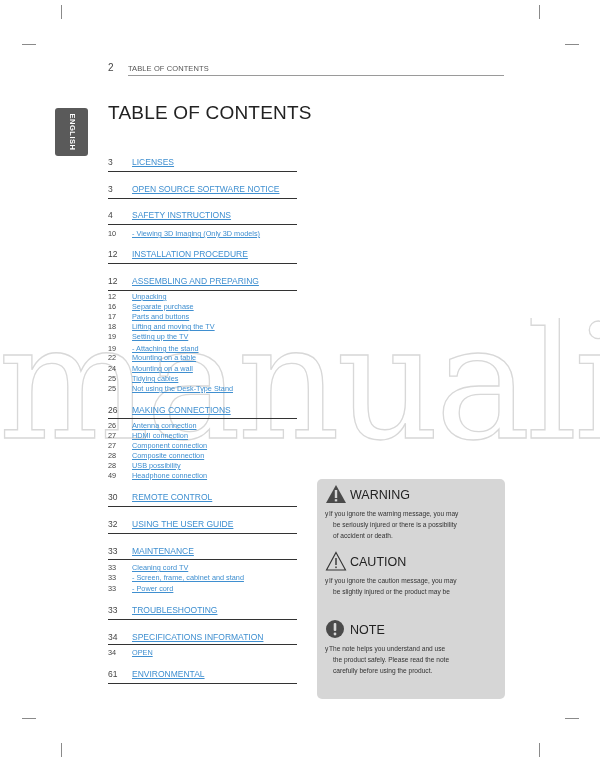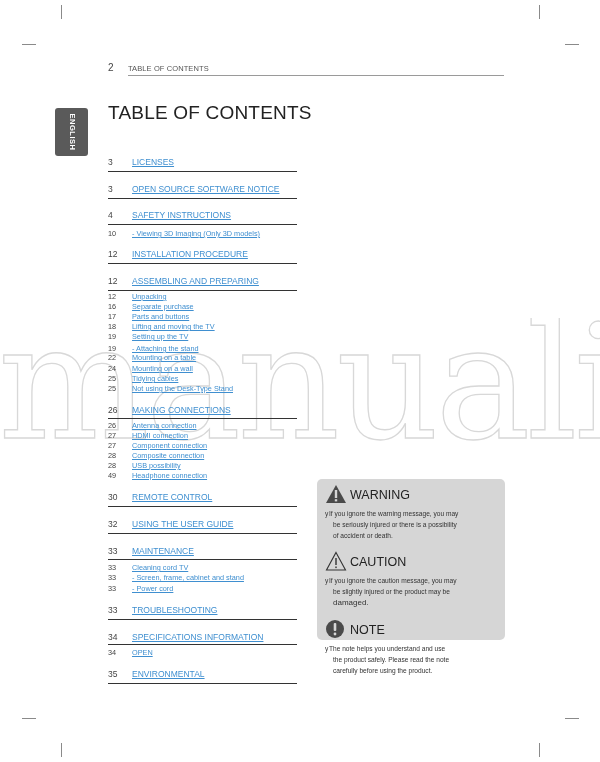--- a/index.html
+++ b/index.html
@@ -24,21 +24,21 @@
   .page-title { position:absolute; left:108px; top:102px; font-size:19px; color:#222; font-weight:normal; letter-spacing:0.2px; }
 
   .toc { position:absolute; left:108px; top:0; width:190px; z-index:1; }
   .row { position:absolute; left:0; width:190px; }
   .row .num { position:absolute; left:0; color:#444; }
   .row .label { position:absolute; left:24px; color:#3f8fd0; text-decoration:underline; white-space:nowrap; }
   .row.major .num, .row.major .label { font-size:8.5px; }
   .row.minor .num, .row.minor .label { font-size:7.3px; }
   .row.major .rule { position:absolute; left:0; width:189px; height:1px; background:#333; }
 
-  .notice-box { position:absolute; left:317px; top:479px; width:188px; height:161px; background:#d6d6d6;
+  .notice-box { position:absolute; left:317px; top:479px; width:188px; height:220px; background:#d6d6d6;
                 border-radius:5px; z-index:1; }
   .nb-section { position:absolute; left:8px; width:178px; }
   .nb-head { position:absolute; left:0; top:0; height:22px; }
   .nb-icon { position:absolute; left:0; top:0; width:22px; height:20px; }
   .nb-title { position:absolute; left:25px; top:4px; font-size:12.5px; color:#222; white-space:nowrap; }
   .nb-body { position:absolute; left:0; top:24px; width:176px; font-size:6.6px; color:#333; line-height:11px; }
   .nb-body .bullet { position:absolute; left:0; top:0; }
   .nb-body .line { display:block; padding-left:8px; white-space:nowrap; }
   .nb-body .line.first { padding-left:4px; }
 </style>
@@ -205,21 +205,21 @@
   <div class="row major" style="top:632px;">
       <span class="num">34</span>
       <span class="label">SPECIFICATIONS INFORMATION</span>
       <div class="rule" style="top:12px;"></div>
     </div>
   <div class="row minor" style="top:648px;">
       <span class="num">34</span>
       <span class="label">OPEN</span>
     </div>
   <div class="row major" style="top:669px;">
-      <span class="num">35</span>
+      <span class="num">61</span>
       <span class="label">ENVIRONMENTAL</span>
       <div class="rule" style="top:14px;"></div>
     </div>
 </div>
 
 <div class="notice-box">
 
   <div class="nb-section" style="top:5px;">
     <div class="nb-head">
       <svg class="nb-icon" viewBox="0 0 22 20">
@@ -243,21 +243,20 @@
         <polygon points="11,1.5 20.5,19 1.5,19" fill="none" stroke="#333" stroke-width="1.1"></polygon>
         <rect x="10.3" y="7" width="1.4" height="7" fill="#333"></rect>
         <rect x="10.3" y="15.5" width="1.4" height="1.6" fill="#333"></rect>
       </svg>
       <span class="nb-title">CAUTION</span>
     </div>
     <div class="nb-body">
       <span class="bullet">y</span>
       <span class="line first">If you ignore the caution message, you may</span>
       <span class="line">be slightly injured or the product may be</span>
-      <span class="line" style="font-size:8px;">damaged.</span>
     </div>
   </div>
 
   <div class="nb-section" style="top:140px;">
     <div class="nb-head">
       <svg class="nb-icon" viewBox="0 0 22 20">
         <circle cx="10" cy="10" r="9" fill="#4a4a4a"></circle>
         <rect x="8.7" y="4" width="2.6" height="8" rx="1" fill="#d6d6d6"></rect>
         <circle cx="10" cy="15" r="1.4" fill="#d6d6d6"></circle>
       </svg>

